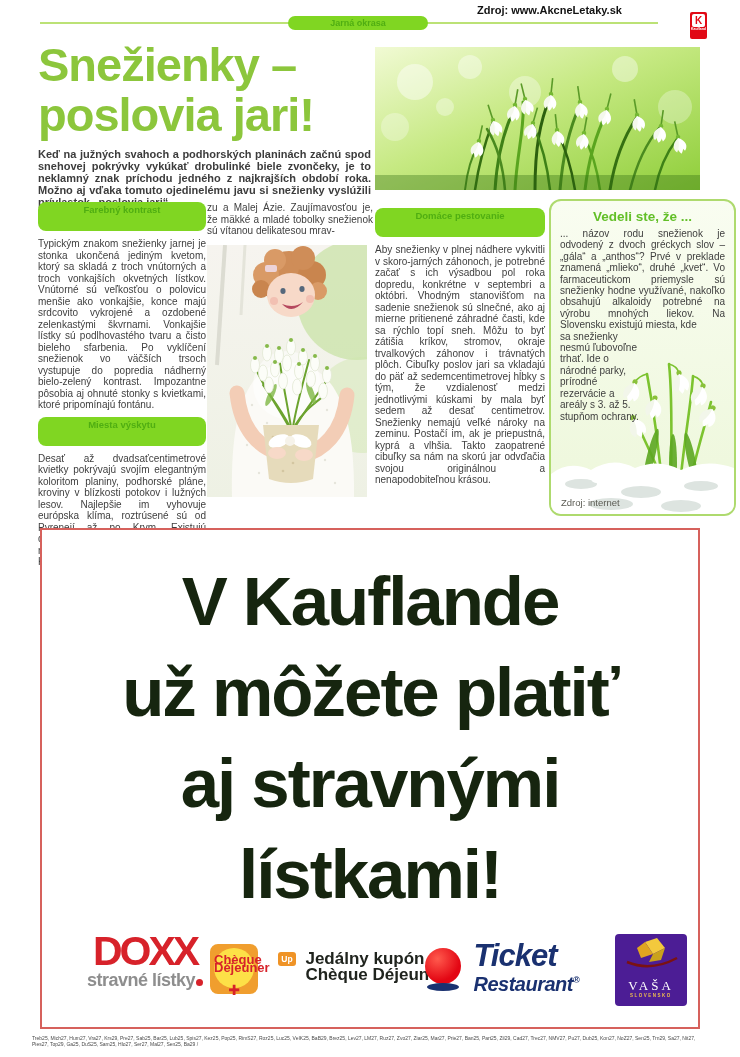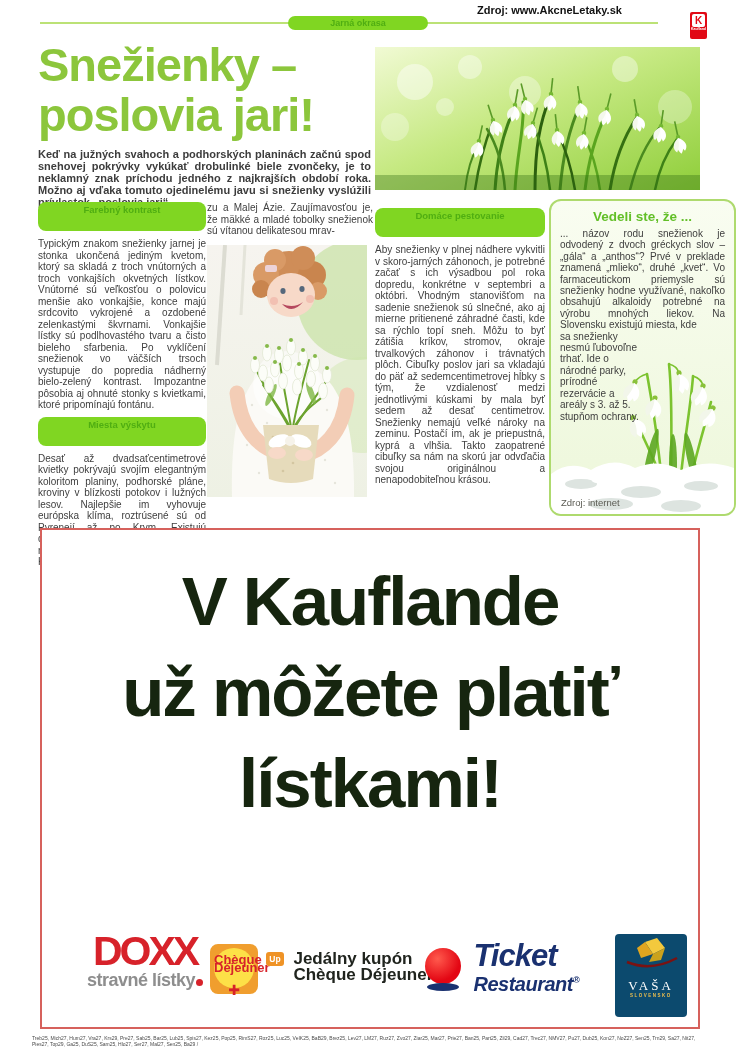--- a/index.html
+++ b/index.html
@@ -52,37 +52,37 @@
   .logo-doxx{position:absolute;left:18px;top:402px;width:170px;text-align:center;}
   .doxx-word{font-size:41px;font-weight:bold;letter-spacing:-3px;color:#d7222a;line-height:38px;}
   .doxx-sub{font-size:18px;font-weight:bold;color:#8e8e8e;letter-spacing:-0.5px;}
   .doxx-r{display:inline-block;width:7px;height:7px;border-radius:50%;background:#d7222a;vertical-align:baseline;margin-left:1px;}
 
   .logo-cheque-box{position:absolute;left:168px;top:414px;width:48px;height:50px;background:#f09e2e;border-radius:8px;}
   .cheque-circle{margin:4px auto 0;width:40px;height:40px;background:#fde047;border-radius:50%;
         text-align:right;font-size:13px;line-height:8px;font-weight:bold;color:#d7222a;padding-top:8px;box-sizing:border-box;}
   .cheque-cross{position:absolute;left:50%;bottom:-2px;transform:translateX(-50%);font-size:14px;color:#d7222a;line-height:12px;}
 
-  .logo-jk{position:absolute;left:224px;top:420px;}
+  .logo-jk{position:absolute;left:236px;top:420px;}
   .up-badge{display:inline-block;vertical-align:top;margin-top:2px;width:18px;height:14px;background:#ef9326;
         border-radius:3px;color:#fff;font-size:8.5px;font-weight:bold;text-align:center;line-height:14px;}
   .jk-text{display:inline-block;margin-left:5px;}
   .jk-title{font-size:17px;font-weight:bold;color:#20241e;line-height:18px;}
   .jk-sub{font-size:17px;font-weight:bold;color:#20241e;line-height:13px;}
 
   .logo-ticket{position:absolute;left:383px;top:412px;}
   .ticket-ball{display:inline-block;vertical-align:top;margin-top:6px;width:36px;height:36px;border-radius:50%;
         background:radial-gradient(circle at 35% 30%,#ff5a4d,#e30613 65%);position:relative;}
   .ticket-shadow{position:absolute;left:2px;bottom:-7px;width:32px;height:8px;border-radius:50%;background:#1a3170;}
   .ticket-text{display:inline-block;margin-left:8px;font-style:italic;color:#1a3170;}
   .ticket-l1{font-size:31px;font-weight:bold;line-height:28px;letter-spacing:-1px;}
   .ticket-l2{font-size:20px;font-weight:bold;line-height:20px;letter-spacing:-0.5px;}
   .ticket-reg{font-size:9px;vertical-align:super;}
 
-  .logo-vasa{position:absolute;left:573px;top:404px;width:72px;height:83px;background:#0c4a6e;border-radius:4px;
+  .logo-vasa{position:absolute;left:573px;top:404px;width:72px;height:72px;background:#4c1d95;border-radius:4px;
         text-align:center;overflow:hidden;}
   .vasa-name{font-family:"Liberation Serif","DejaVu Serif",serif;font-size:13px;letter-spacing:3px;
         color:#fff;line-height:14px;margin-top:1px;}
   .vasa-sub{font-size:4.5px;letter-spacing:1.5px;color:#eebf4e;font-weight:bold;}
 
   
   .footer-codes{position:absolute;left:32px;top:1036px;width:676px;font-size:5px;line-height:5.8px;color:#4a4a4a;}
 </style>
 </head>
 <body>
@@ -329,20 +329,21 @@
           </g>
       </svg>
     </div>
     <div class="infobox-source">Zdroj: internet</div>
   </div>
 
   <div class="ad-box">
     <div class="ad-headline">
       <div>V Kauflande</div>
       <div>už môžete platiť</div>
+      <div>aj stravnými</div>
       <div>lístkami!</div>
     </div>
 
     <div class="logo-doxx">
       <div class="doxx-word">DOXX</div>
       <div class="doxx-sub"><span>stravné lístky</span><span class="doxx-r"></span></div>
     </div>
 
     <div class="logo-cheque-box">
       <div class="cheque-circle">

